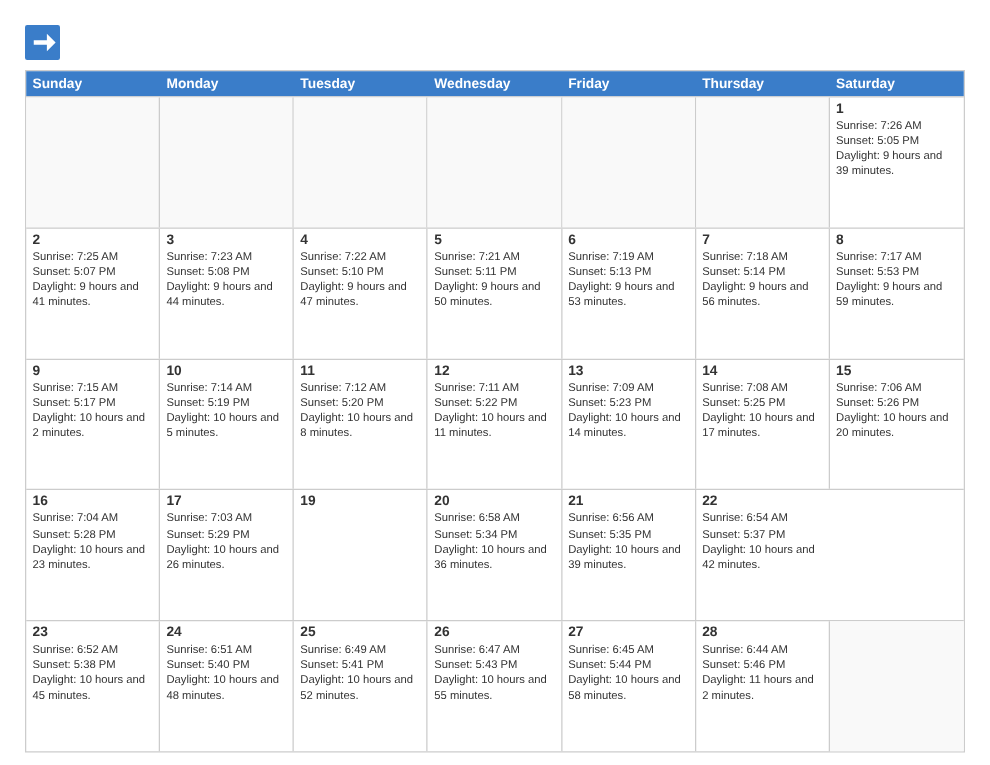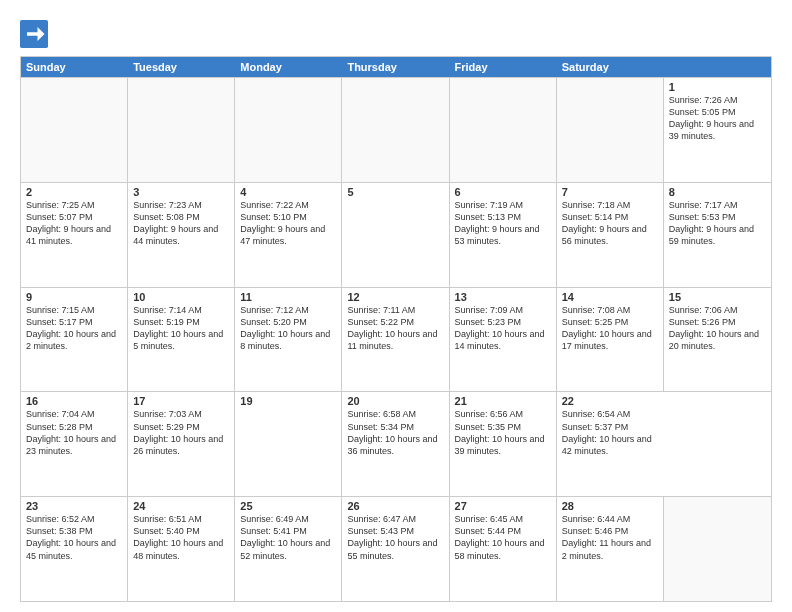--- a/index.html
+++ b/index.html
@@ -134,24 +134,25 @@
     </div>
     <div class="title-block">
       <div class="main-title"></div>
       <div class="subtitle"></div>
     </div>
   </div>
 
   <div class="calendar">
     <div class="cal-header">
     <div class="cal-header-cell">Sunday</div>
+        <div class="cal-header-cell">Monday</div>
         <div class="cal-header-cell">Tuesday</div>
-        <div class="cal-header-cell">Monday</div>
+        <div class="cal-header-cell">Wednesday</div>
+        <div class="cal-header-cell">Friday</div>
         <div class="cal-header-cell">Thursday</div>
-        <div class="cal-header-cell">Friday</div>
         <div class="cal-header-cell">Saturday</div>
       </div>
     <div class="cal-body">
     <div class="cal-row">
           <div class="cal-cell empty"></div>
           <div class="cal-cell empty"></div>
           <div class="cal-cell empty"></div>
           <div class="cal-cell empty"></div>
           <div class="cal-cell empty"></div>
           <div class="cal-cell empty"></div>
@@ -176,20 +177,23 @@
 Daylight: 9 hours and 44 minutes.</div>
           </div>
           <div class="cal-cell">
             <span class="day-number">4</span>
             <div class="day-info">Sunrise: 7:22 AM
 Sunset: 5:10 PM
 Daylight: 9 hours and 47 minutes.</div>
           </div>
           <div class="cal-cell">
             <span class="day-number">5</span>
+            <div class="day-info">Sunrise: 7:21 AM
+Sunset: 5:11 PM
+Daylight: 9 hours and 50 minutes.</div>
           </div>
           <div class="cal-cell">
             <span class="day-number">6</span>
             <div class="day-info">Sunrise: 7:19 AM
 Sunset: 5:13 PM
 Daylight: 9 hours and 53 minutes.</div>
           </div>
           <div class="cal-cell">
             <span class="day-number">7</span>
             <div class="day-info">Sunrise: 7:18 AM

